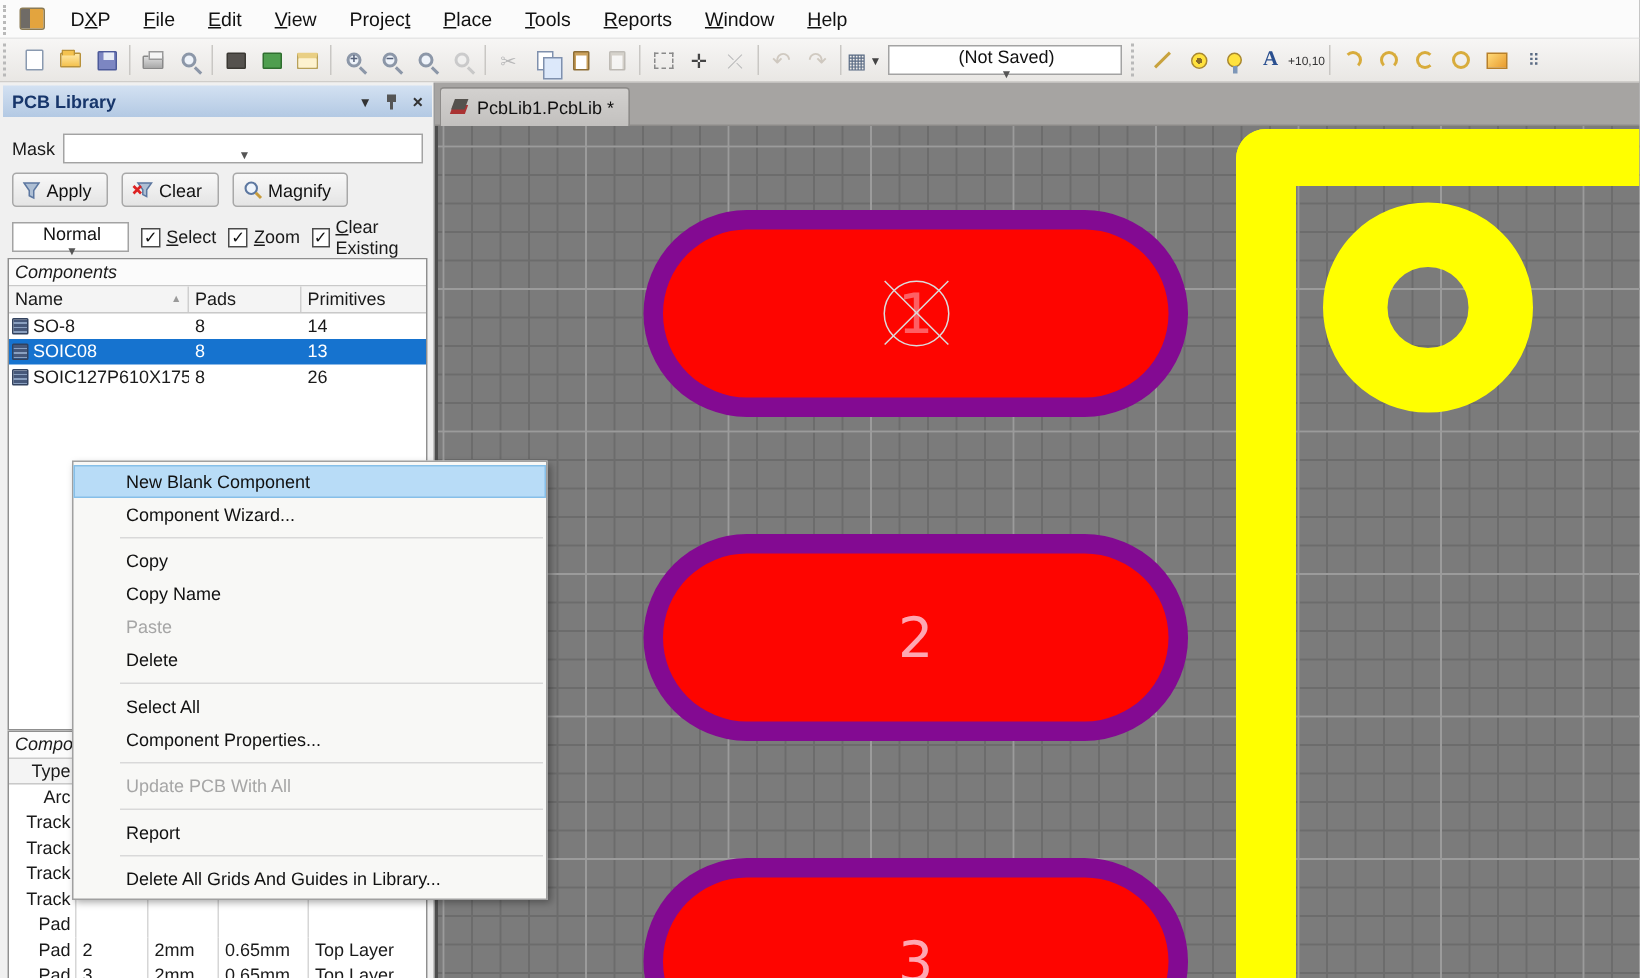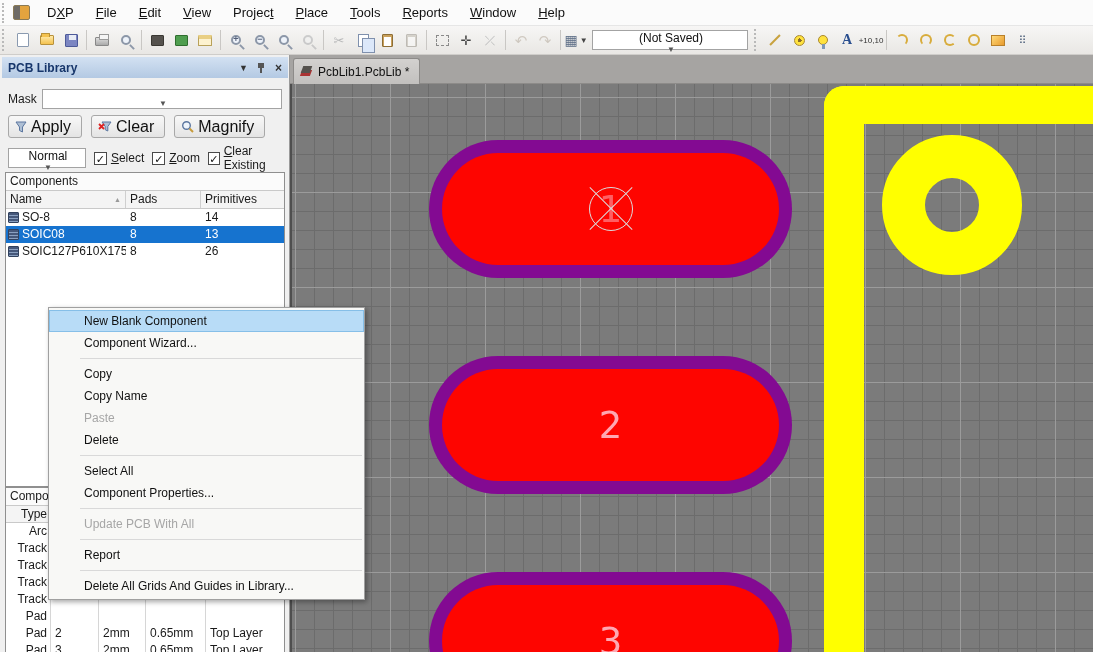--- a/index.html
+++ b/index.html
@@ -65,32 +65,32 @@
   .pin { width:9px; height:9px; position:relative; }
   .pin::before { content:""; position:absolute; left:1px; top:0; width:6px; height:5px; background:#555; }
   .pin::after { content:""; position:absolute; left:3.5px; top:5px; width:1.5px; height:5px; background:#555; }
   .pt-close { font-size:12px; font-weight:bold; }
 
   .mask-row { position:absolute; left:0; top:33px; width:290px; height:22px; display:flex; align-items:center; }
   .mask-label { margin-left:8px; width:34px; }
   .mask-combo { width:240px; }
 
   .btn-row { position:absolute; left:8px; top:60px; display:flex; gap:9px; }
-  .pbtn { height:23px; padding:0 10px 0 6px; background:linear-gradient(#f8f8f8,#e4e4e4); border:1px solid #a8a8a8; border-radius:3px; display:flex; align-items:center; gap:4px; font-size:16px; color:#111; }
+  .pbtn { height:23px; padding:0 10px 0 6px; background:linear-gradient(#f8f8f8,#e4e4e4); border:1px solid #a8a8a8; border-radius:3px; display:flex; align-items:center; gap:4px; font-size:12px; color:#111; }
   .pbtn svg { display:block; }
 
   .mode-row { position:absolute; left:8px; top:89px; display:flex; align-items:center; gap:8px; }
   .mode-combo { width:86px; }
   .cb { display:flex; align-items:center; gap:4px; }
   .cbox { width:13px; height:13px; background:#fff; border:1px solid #4a4a4a; font-size:11px; line-height:12px; text-align:center; color:#111; }
   .cb u { text-decoration:underline; }
 
   .listbox { position:absolute; background:#fff; border:1px solid #8f8f8f; }
   .components-box { left:5px; top:117px; width:280px; height:315px; }
-  .box-head { height:18px; line-height:17px; padding-left:4px; border-bottom:1px solid #c9c9c9; background:#fbfbfb; overflow:hidden; white-space:nowrap; }
+  .box-head { height:18px; line-height:17px; padding-left:4px; border-bottom:1px solid #c9c9c9; background:#fbfbfb; overflow:hidden; white-space:nowrap;font-style:italic; }
   .col-head { display:flex; height:18px; border-bottom:1px solid #c9c9c9; background:#f4f4f4; }
   .col-head > div { padding:1px 4px; border-right:1px solid #cfcfcf; overflow:hidden; white-space:nowrap; position:relative; }
   .c-name { width:120px; } .c-pads { width:75px; } .c-prim { flex:1; border-right:none !important; }
   .sort { position:absolute; right:4px; top:5px; font-size:7px; color:#9a9a9a; }
   .crow { display:flex; height:17px; align-items:center; }
   .crow > div { padding:0 4px; overflow:hidden; white-space:nowrap; height:17px; line-height:17px; }
   .crow .c-name { display:flex; align-items:center; gap:3px; padding-left:2px; }
   .chip { flex:0 0 11px; width:11px; height:11px; border-radius:1px; background:repeating-linear-gradient(#46587a 0 2px,#8aa0c0 2px 3px); border:1px solid #32425e; }
   .crow.selected { background:#1673cf; color:#fff; }
 

